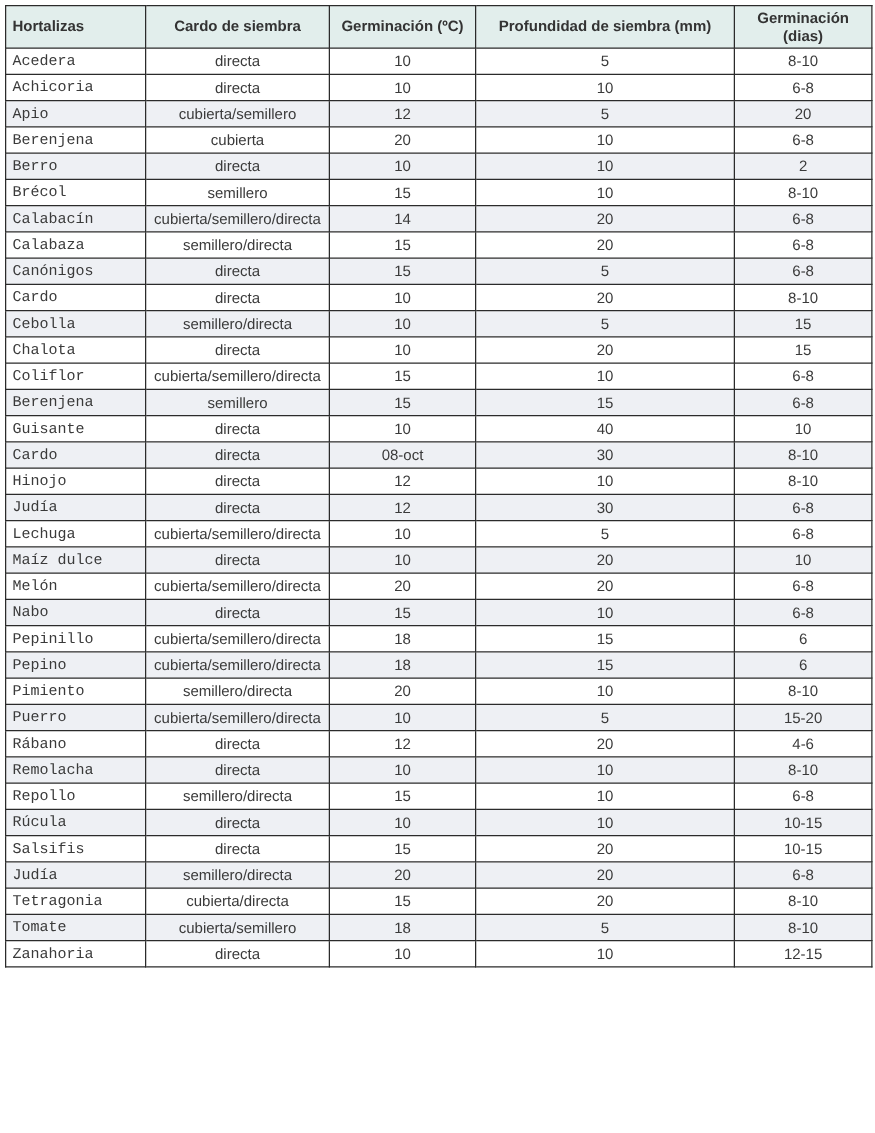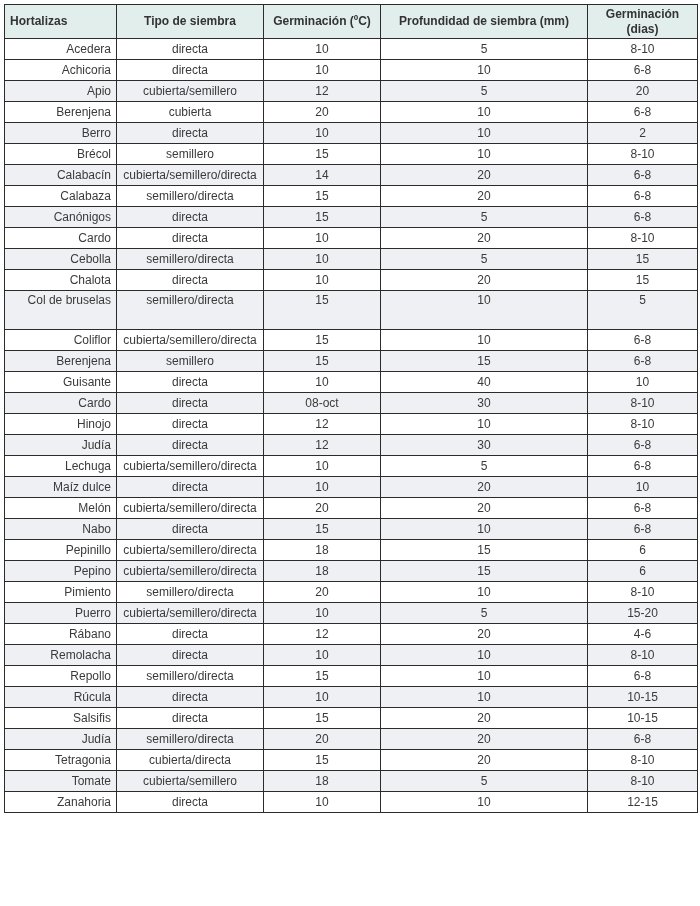--- a/index.html
+++ b/index.html
@@ -52,21 +52,22 @@
     font-size: 12px;
   }
   table.seed-table thead th.col-name {
     text-align: left;
   }
   table.seed-table tbody td {
     height: 20px;
     vertical-align: middle;
   }
   table.seed-table tbody td.name {
-    text-align: right;
+    text-align: left;
+    font-family: Liberation Mono, monospace;
   }
   table.seed-table tbody td.val {
     text-align: center;
   }
   table.seed-table tbody tr.stripe > td {
     background: #eef0f4;
   }
   table.seed-table tbody tr.plain > td {
     background: #ffffff;
   }
@@ -84,21 +85,21 @@
     <colgroup>
       <col class="c0">
         <col class="c1">
         <col class="c2">
         <col class="c3">
         <col class="c4">
     </colgroup>
     <thead>
       <tr>
         <th class="col-name">Hortalizas</th>
-        <th>Tipo de siembra</th>
+        <th>Cardo de siembra</th>
         <th>Germinación (ºC)</th>
         <th>Profundidad de siembra (mm)</th>
         <th>Germinación (dias)</th>
       </tr>
     </thead>
     <tbody id="table-body">
         <tr class="plain">
           <td class="name">Acedera</td>
           <td class="val">directa</td>
           <td class="val">10</td>
@@ -175,27 +176,20 @@
           <td class="val">5</td>
           <td class="val">15</td>
         </tr>
         <tr class="plain">
           <td class="name">Chalota</td>
           <td class="val">directa</td>
           <td class="val">10</td>
           <td class="val">20</td>
           <td class="val">15</td>
         </tr>
-        <tr class="stripe tall">
-          <td class="name">Col de bruselas</td>
-          <td class="val">semillero/directa</td>
-          <td class="val">15</td>
-          <td class="val">10</td>
-          <td class="val">5</td>
-        </tr>
         <tr class="plain">
           <td class="name">Coliflor</td>
           <td class="val">cubierta/semillero/directa</td>
           <td class="val">15</td>
           <td class="val">10</td>
           <td class="val">6-8</td>
         </tr>
         <tr class="stripe">
           <td class="name">Berenjena</td>
           <td class="val">semillero</td>

